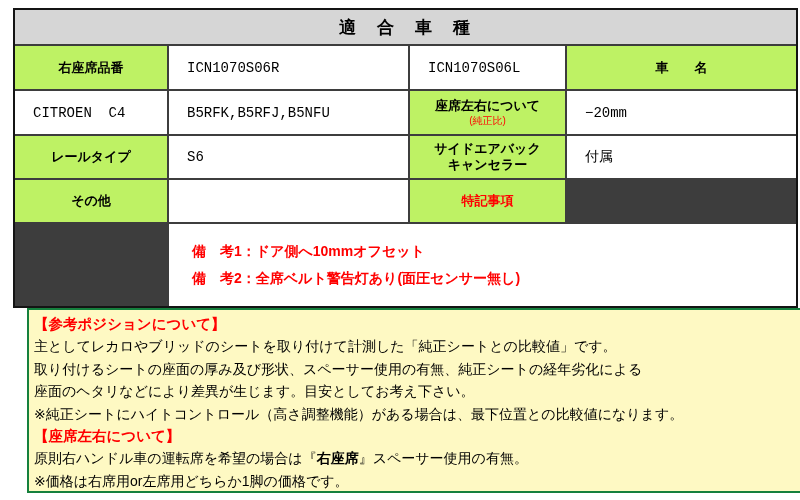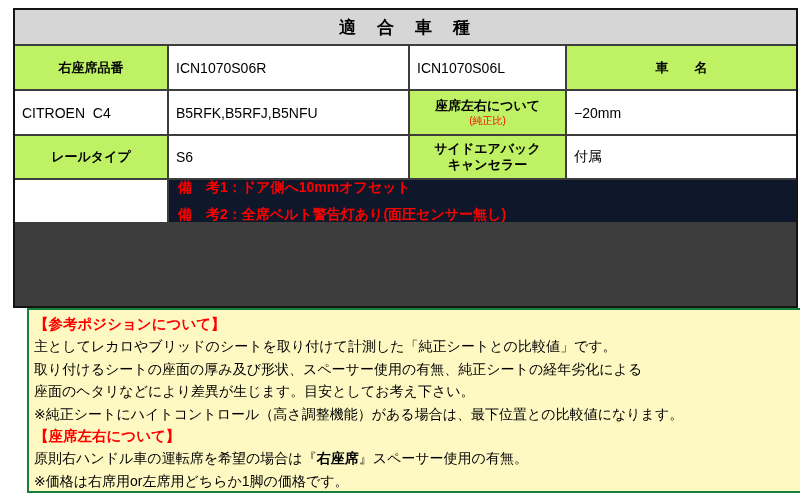--- a/index.html
+++ b/index.html
@@ -31,30 +31,31 @@
   }
   .cell.label {
     background: #bef264;
     justify-content: center;
     font-size: 13px; font-weight: bold;
     flex-direction: column; line-height: 16px;
     text-align: center;
   }
   .cell.value {
     background: #ffffff;
-    padding-left: 7px;
+    padding-left: 18px;
     font-size: 14px;
     white-space: pre;
+    font-family: Liberation Mono, monospace;
   }
   .sub-red   { color: #ff0000; font-size: 10px; line-height: 14px; font-weight: normal; }
   .label-red { color: #ff0000; }
   .cell.notes {
     grid-column: 2 / -1;
-    background: #0f172a;
-    padding-left: 9px;
+    background: #ffffff;
+    padding-left: 23px;
     flex-direction: column; align-items: flex-start; justify-content: center;
   }
   .note-line {
     color: #ff0000; font-weight: bold; font-size: 14px; line-height: 27px;
     white-space: pre;
   }
 
   
   .footer-box {
     position: absolute; left: 27px; top: 308px; width: 785px; height: 185px;
@@ -93,22 +94,24 @@
     </div>
     <div class="cell value">−20mm</div>
     <div class="cell label">レールタイプ</div>
     <div class="cell value">S6</div>
 
     <div class="cell label">
       <span>サイドエアバック</span>
       <span>キャンセラー</span>
     </div>
     <div class="cell value">付属</div>
+    <div class="cell label">その他</div>
     <div class="cell value"></div>
 
+    <div class="cell label label-red">特記事項</div>
     <div class="cell notes">
       <span class="note-line">備　考1：ドア側へ10mmオフセット</span>
       <span class="note-line">備　考2：全席ベルト警告灯あり(面圧センサー無し)</span>
     </div>
 
   </div>
 
   <div class="footer-box">
     <div class="f-line f-heading">【参考ポジションについて】</div>
     <div class="f-line">主としてレカロやブリッドのシートを取り付けて計測した「純正シートとの比較値」です。</div>

